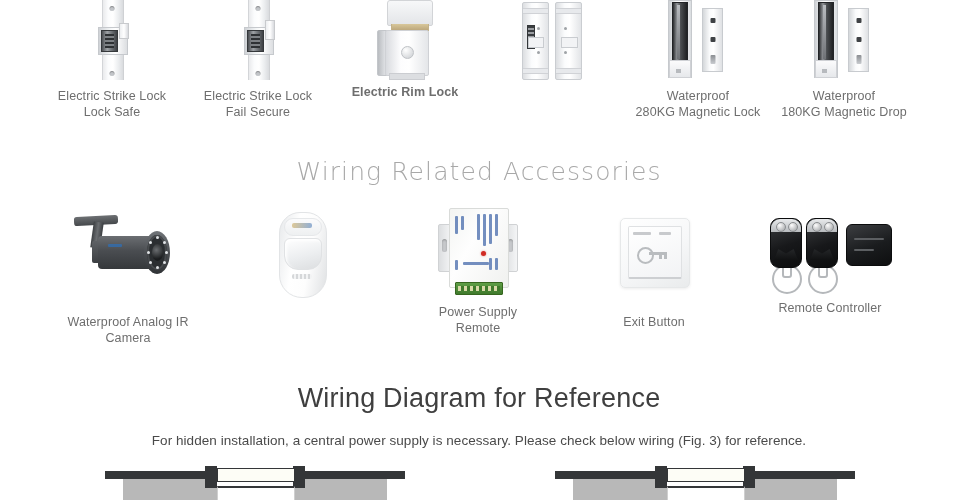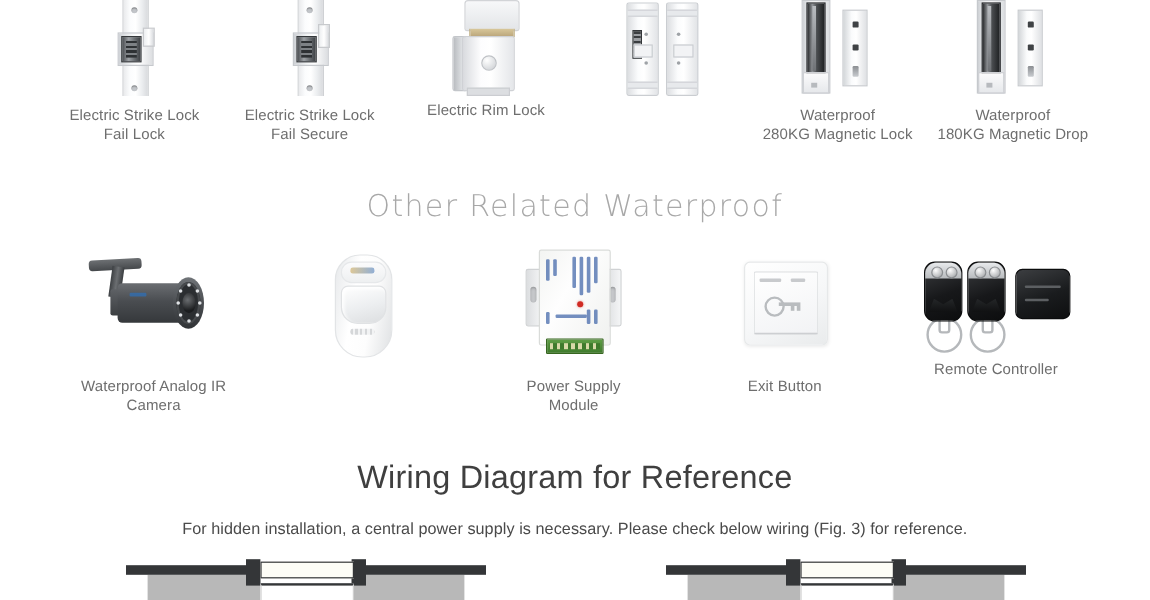--- a/index.html
+++ b/index.html
@@ -377,21 +377,21 @@
           <div class="plate"></div>
             <div class="hole h1"></div>
             <div class="hole h2"></div>
           <div class="body"></div>
             <div class="mech"></div>
             <div class="tongue"></div>
         </div>
       </div>
       <div class="cap" style="margin-top:8px;">
         <div>Electric Strike Lock</div>
-        <div>Fail Lock</div>
+        <div>Lock Safe</div>
       </div>
     </div>
 
     <div class="cell" style="left:176px;width:164px;">
       <div class="pic">
         <div class="strike secure">
           <div class="plate"></div>
             <div class="hole h1"></div>
             <div class="hole h2"></div>
           <div class="body"></div>
@@ -409,21 +409,21 @@
       <div class="pic">
         <div class="rim">
           <div class="top"></div>
             <div class="brass"></div>
           <div class="edge"></div>
             <div class="main"></div>
           <div class="knob"></div>
             <div class="foot"></div>
         </div>
       </div>
-      <div class="cap" style="margin-top:6px;">
+      <div class="cap" style="margin-top:6px;font-weight:bold;">
         <div>Electric Rim Lock</div>
       </div>
     </div>
 
     <div class="cell" style="left:470px;width:164px;">
       <div class="pic">
         <div class="dropbolt">
           <div class="unit u1">
               <div class="band b1"></div>
               <div class="band b2"></div>
@@ -476,21 +476,21 @@
         </div>
       </div>
       <div class="cap" style="margin-top:8px;">
         <div>Waterproof</div>
         <div>180KG Magnetic Drop</div>
       </div>
     </div>
 
   </div>
 
-  <div class="sec-title" style="top:157px;">Other Related Waterproof</div>
+  <div class="sec-title" style="top:157px;">Wiring Related Accessories</div>
 
   <div>
 
     <div class="cell" style="left:45px;top:208px;width:166px;">
       <div class="pic">
         <div class="camera">
           <div class="bracket-base"></div>
           <div class="bracket-arm"></div>
           <div class="rear"></div>
           <div class="barrel"></div>
@@ -538,23 +538,23 @@
           <div class="txt" style="left:52px;top:10px;width:3px;height:30px;"></div>
           <div class="txt" style="left:58px;top:10px;width:3px;height:22px;"></div>
           <div class="txt" style="left:18px;top:56px;width:3px;height:10px;"></div>
           <div class="txt" style="left:26px;top:58px;width:26px;height:3px;"></div>
           <div class="txt" style="left:52px;top:54px;width:3px;height:12px;"></div>
           <div class="txt" style="left:58px;top:54px;width:3px;height:12px;"></div>
           <div class="red"></div>
           <div class="term"></div>
         </div>
       </div>
-      <div class="cap" style="margin-top:14px;">
+      <div class="cap" style="margin-top:4px;">
         <div>Power Supply</div>
-        <div>Module</div>
+        <div>Remote</div>
       </div>
     </div>
 
     <div class="cell" style="left:584px;top:208px;width:140px;">
       <div class="pic">
         <div class="exitbtn">
           <div class="plate"></div>
           <div class="face"></div>
           <div class="tiny" style="left:16px;top:24px;width:18px;"></div>
           <div class="tiny" style="left:42px;top:24px;width:12px;"></div>

